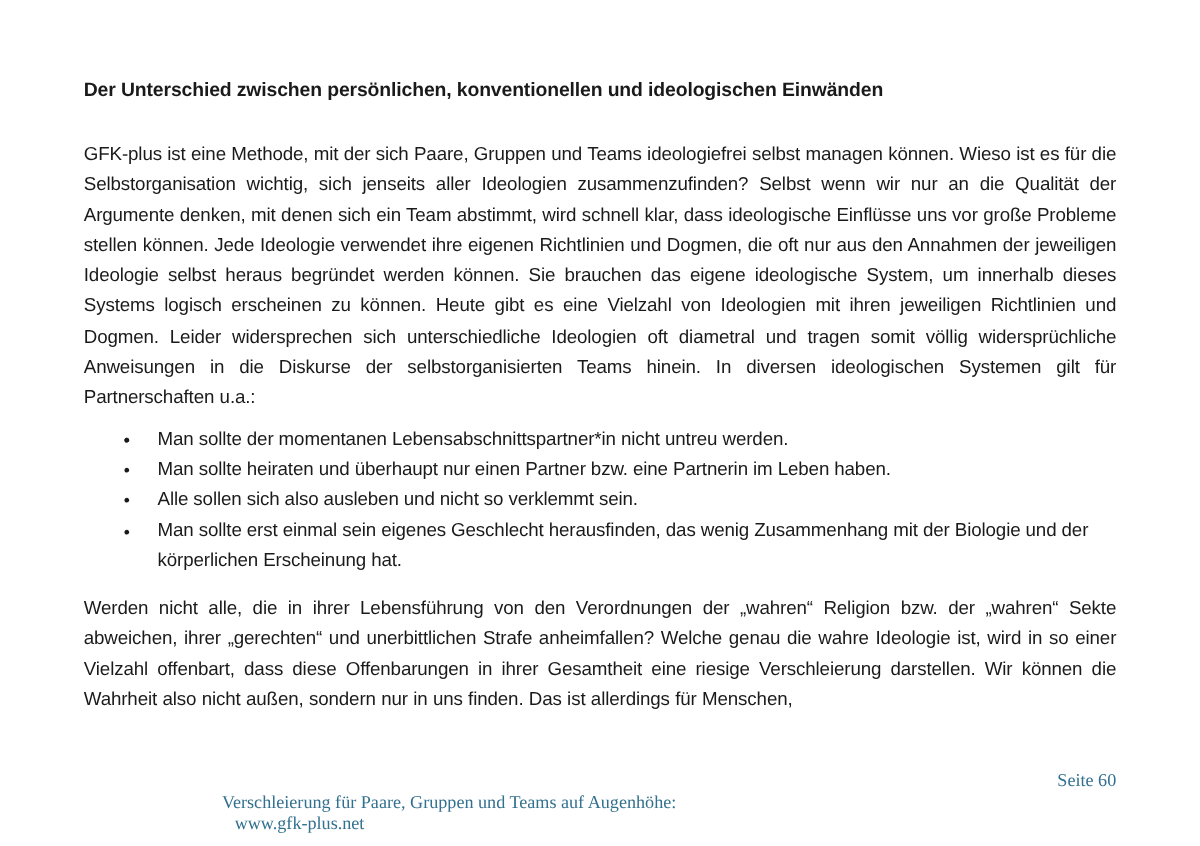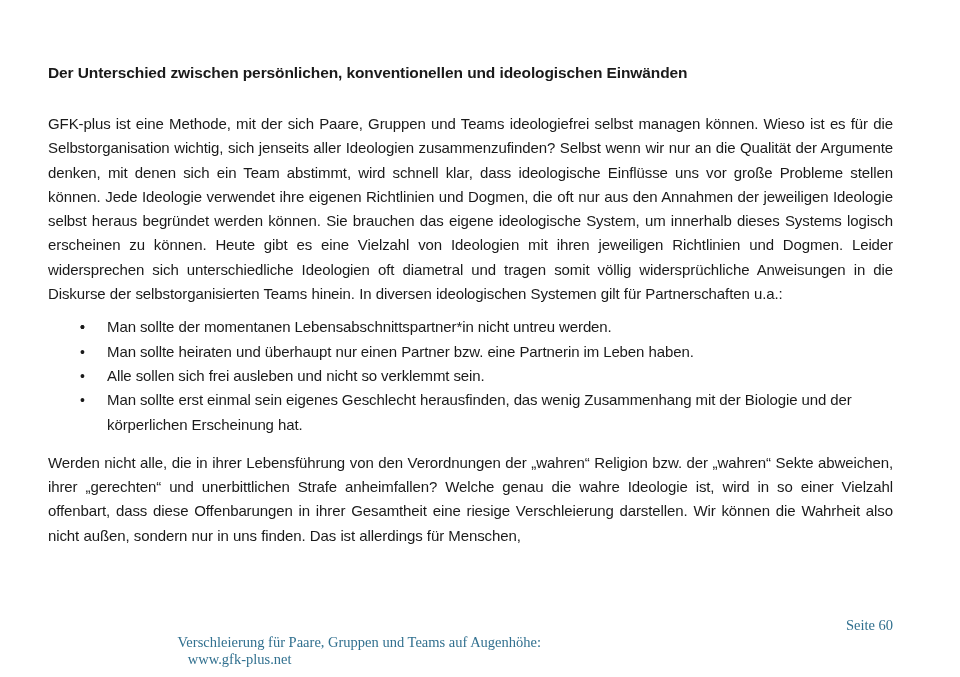--- a/index.html
+++ b/index.html
@@ -10,21 +10,21 @@
   .page {
     position: relative;
     width: 960px;
     height: 677px;
     background: #ffffff;
     overflow: hidden;
     font-family: "Liberation Sans", "DejaVu Sans", sans-serif;
     color: #1a1a1a;
   }
   .content {
-    padding: 62px 67px 0 48px;
+    padding: 62px 67px 0 67px;
   }
   h1.doc-heading {
     font-size: 15.5px;
     font-weight: bold;
     line-height: 22px;
     margin: 0;
     letter-spacing: -0.1px;
   }
   p.doc-paragraph {
     font-size: 15px;
@@ -95,21 +95,21 @@
       <li>
         <span class="bullet-dot">•</span>
         <span>Man sollte der momentanen Lebensabschnittspartner*in nicht untreu werden.</span>
       </li>
       <li>
         <span class="bullet-dot">•</span>
         <span>Man sollte heiraten und überhaupt nur einen Partner bzw. eine Partnerin im Leben haben.</span>
       </li>
       <li>
         <span class="bullet-dot">•</span>
-        <span>Alle sollen sich frei ausleben und nicht so verklemmt sein.</span>
+        <span>Alle sollen sich also ausleben und nicht so verklemmt sein.</span>
       </li>
       <li>
         <span class="bullet-dot">•</span>
         <span>Man sollte erst einmal sein eigenes Geschlecht herausfinden, das wenig Zusammenhang mit der Biologie und der körperlichen Erscheinung hat.</span>
       </li>
     </ul>
 
     <p class="doc-paragraph second-para">Werden nicht alle, die in ihrer Lebensführung von den Verordnungen der „wahren“ Religion bzw. der „wahren“ Sekte abweichen, ihrer „gerechten“ und unerbittlichen Strafe anheimfallen? Welche genau die wahre Ideologie ist, wird in so einer Vielzahl offenbart, dass diese Offenbarungen in ihrer Gesamtheit eine riesige Verschleierung darstellen. Wir können die Wahrheit also nicht außen, sondern nur in uns finden. Das ist allerdings für Menschen,</p>
 
   </main>

